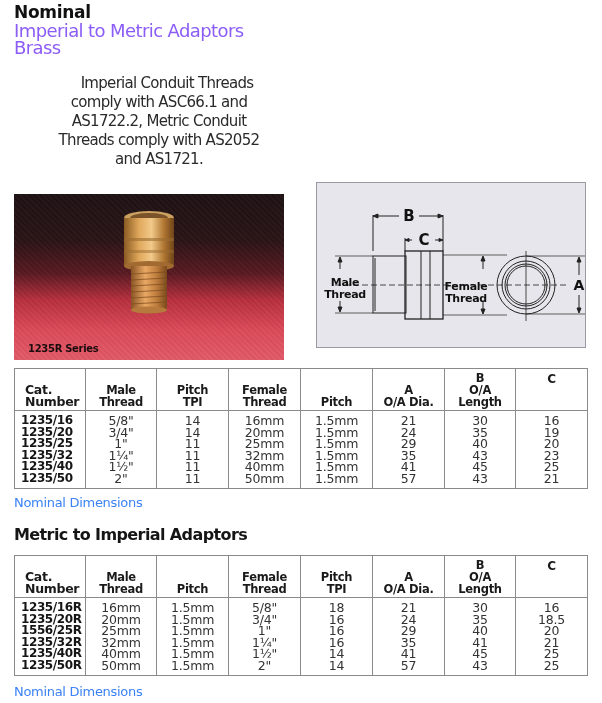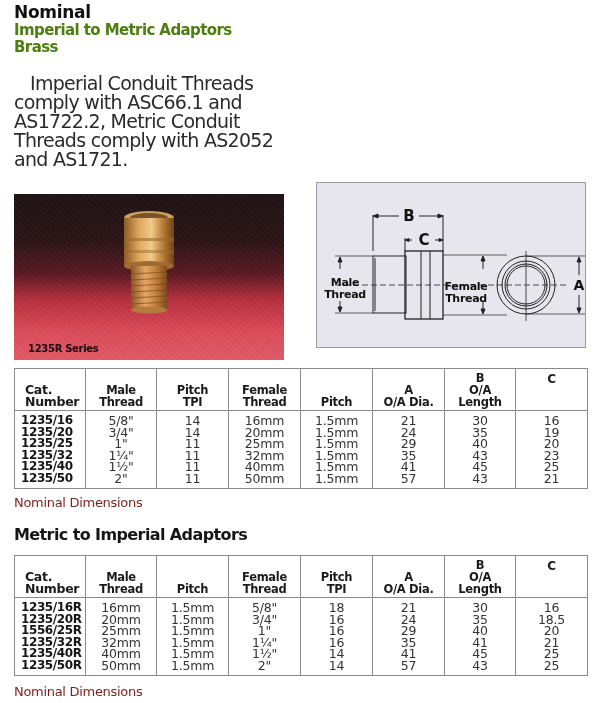--- a/index.html
+++ b/index.html
@@ -1,22 +1,22 @@
 <!DOCTYPE html>
 <html><head>
 <meta charset="utf-8">
 <style>
   html, body { margin: 0; padding: 0; background: #ffffff; }
   body { width: 602px; height: 703px; position: relative; overflow: hidden;
          font-family: "DejaVu Sans", "Liberation Sans", sans-serif; color: #1a1a1a; }
   .abs { position: absolute; }
 
   .h-main { left: 14px; top: 2px; font-size: 17px; font-weight: bold; letter-spacing: -0.3px; color: #111; }
-  .h-sub { left: 14px; top: 22px; font-size: 15px; font-weight: bold; letter-spacing: -0.6px; color: #4d7c0f; line-height: 17px; }
-  .intro { left: 14px; top: 74px; width: 290px; font-size: 19px; line-height: 19px; letter-spacing: -0.7px; color: #2a2a2a; }
+  .h-sub { left: 14px; top: 22px; font-size: 18px; font-weight: normal; letter-spacing: -0.6px; color: #8b5cf6; line-height: 17px; }
+  .intro { left: 14px; top: 74px; width: 290px; font-size: 15px; line-height: 19px; letter-spacing: -0.7px; color: #2a2a2a; text-align: center; }
   .intro .indent { display: inline-block; width: 16px; }
 
   .photo { left: 14px; top: 194px; width: 270px; height: 166px;
            background: linear-gradient(to bottom, #1e1214 0%, #2a1416 28%, #5a1a22 48%, #b8303e 64%, #dc4a58 82%, #e25a68 100%);
            overflow: hidden; }
   .photo .stripes { position: absolute; inset: 0;
            background: repeating-linear-gradient(45deg, rgba(255,255,255,0.025) 0 2px, rgba(0,0,0,0.03) 2px 4px); }
   .fitting { position: absolute; left: 105px; top: 14px; width: 60px; height: 110px; }
   .photo-caption { position: absolute; left: 14px; bottom: 6px; font-size: 10px; font-weight: bold; color: #1b0c0e; letter-spacing: -0.3px; }
 
@@ -28,21 +28,21 @@
   table.spec col.c3 { width: 72px; } table.spec col.c4 { width: 72px; } table.spec col.c5 { width: 72px; }
   table.spec col.c6 { width: 71px; } table.spec col.c7 { width: 72px; }
   table.spec th { border: 1px solid #8a8a8a; font-weight: bold; font-size: 11.5px; line-height: 12px; padding: 3px 2px 2px; vertical-align: bottom; text-align: center; color: #1a1a1a; letter-spacing: -0.3px; height: 28px; }
   table.spec th.left { text-align: left; padding-left: 10px; font-size: 12.5px; }
   table.spec th.c-head { vertical-align: top; padding-top: 4px; font-size: 12px; }
   table.spec td { border-left: 1px solid #8a8a8a; border-right: 1px solid #8a8a8a; text-align: center; padding: 0 2px; line-height: 11.5px; font-size: 12.5px; color: #333; letter-spacing: -0.2px; }
   table.spec tbody tr:first-child td { padding-top: 4px; border-radius: 6px; }
   table.spec tbody tr:last-child td { padding-bottom: 4px; border-bottom: 1px solid #8a8a8a; }
   table.spec td.cat { text-align: left; padding-left: 6px; font-weight: bold; color: #151515; font-size: 12px; letter-spacing: -0.4px; }
 
-  .note { left: 14px; font-size: 13px; color: #7f1d1d; letter-spacing: -0.3px; }
+  .note { left: 14px; font-size: 13px; color: #3b82f6; letter-spacing: -0.3px; }
   .h-section { left: 14px; top: 525px; font-size: 16px; font-weight: bold; letter-spacing: -0.6px; color: #151515; }
 </style>
 </head>
 <body>
 
 <div class="abs h-main">Nominal</div>
 <div class="abs h-sub">
   <div>Imperial to Metric Adaptors</div>
   <div>Brass</div>
 </div>

